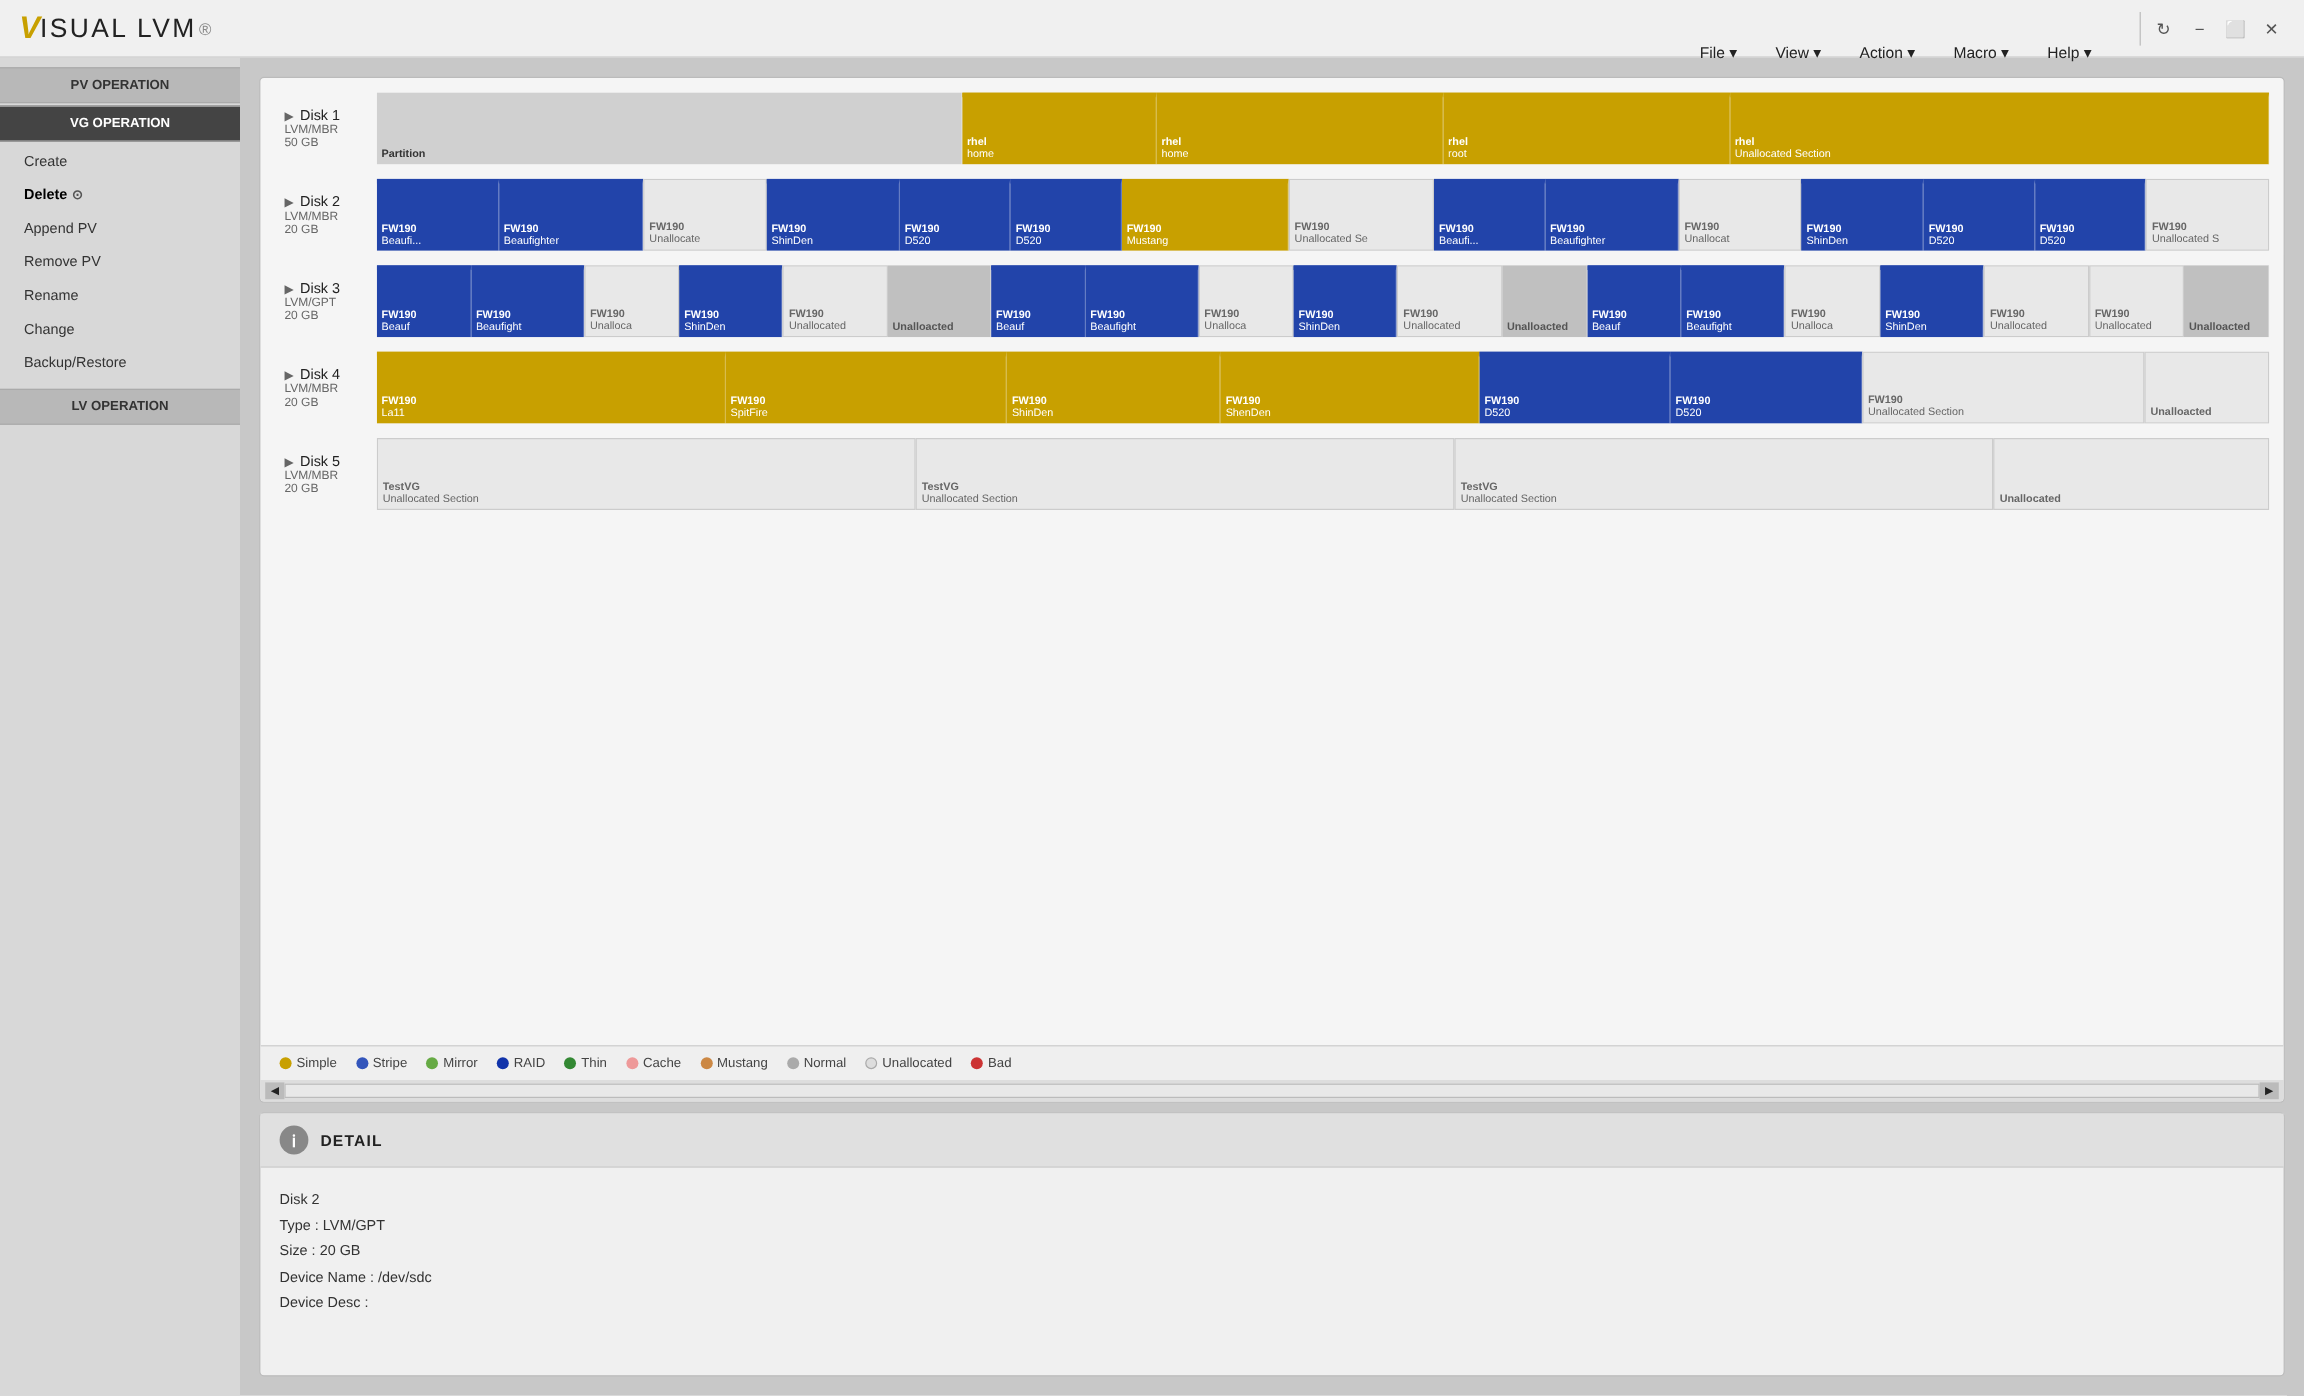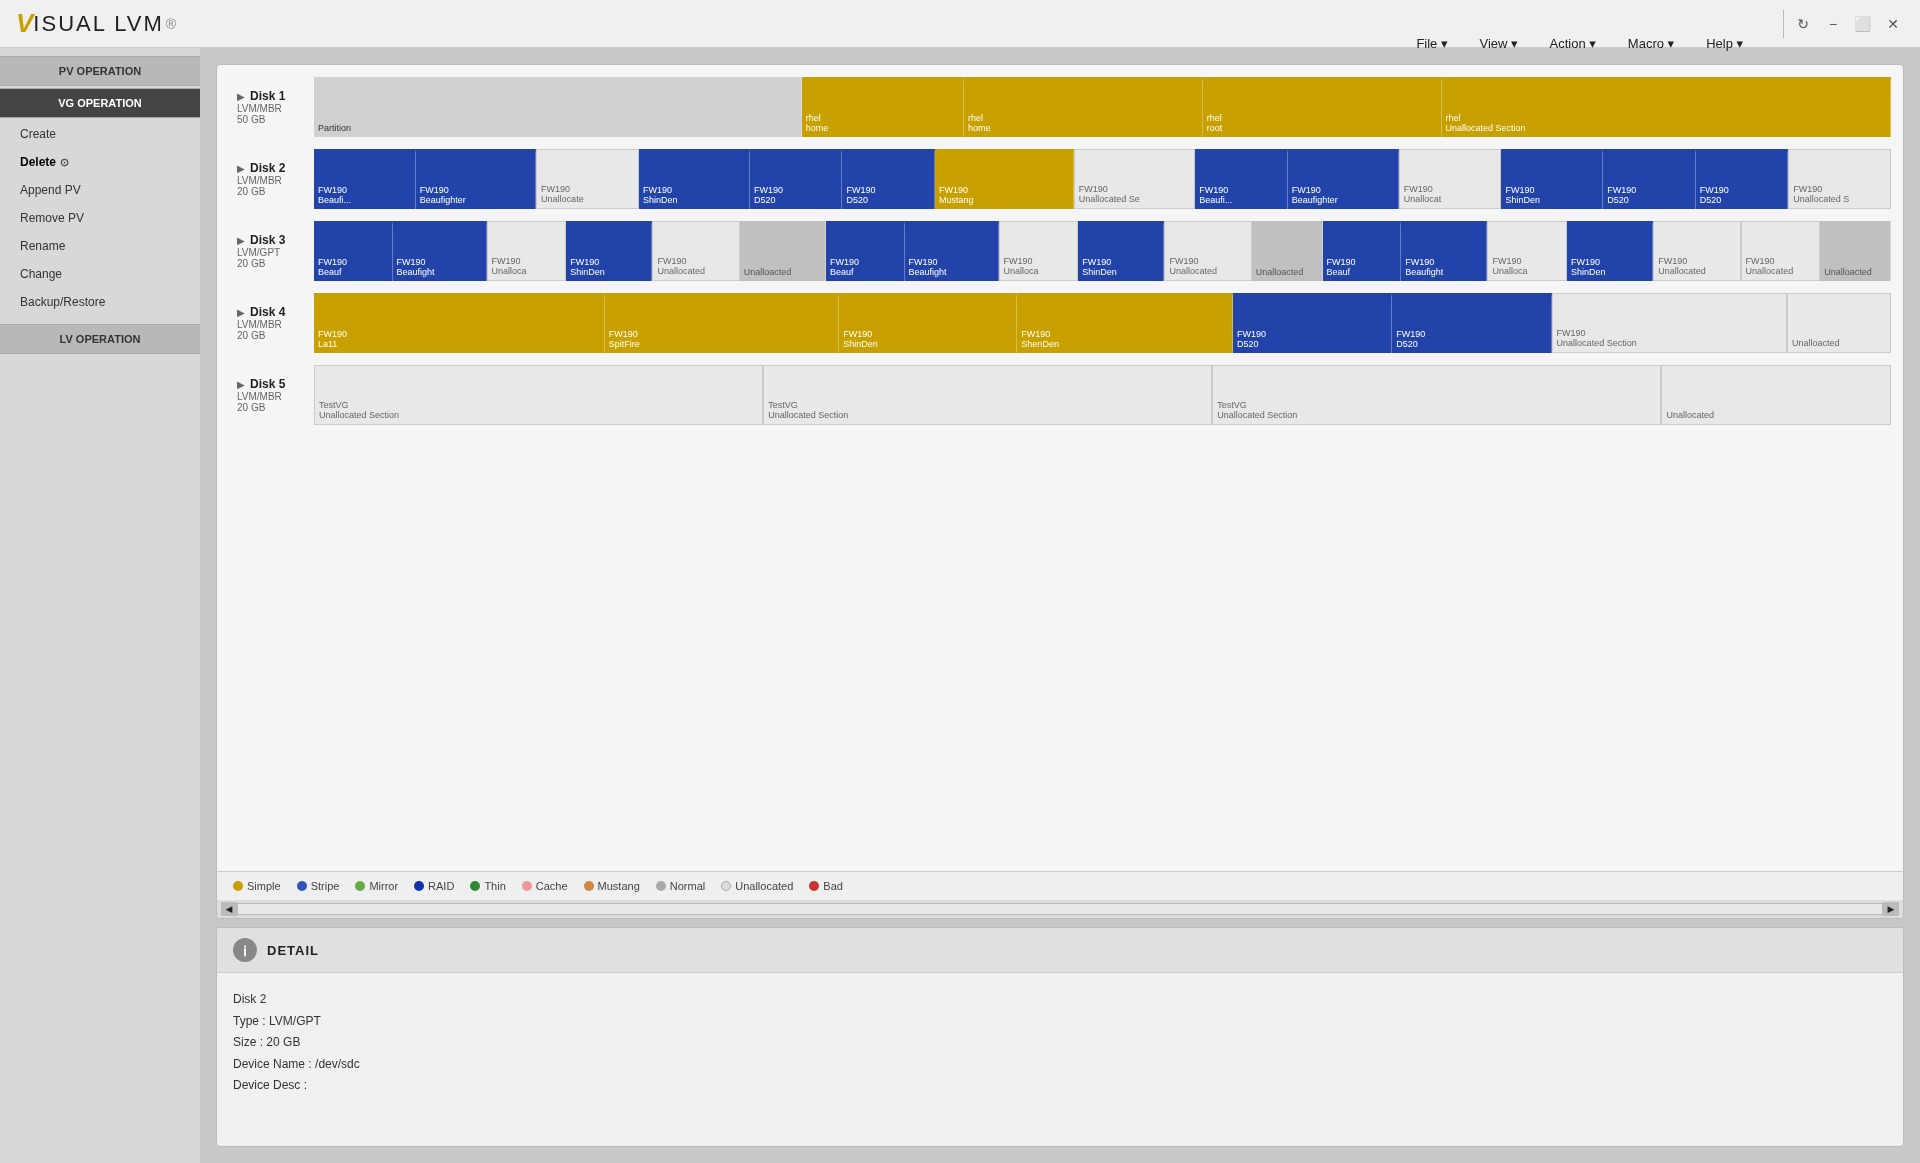--- a/index.html
+++ b/index.html
@@ -150,21 +150,21 @@
       padding: 4px 8px;
       cursor: pointer;
     }
     .disk-label-arrow {
       font-size: 10px;
       color: #666;
       display: inline-block;
       margin-right: 2px;
     }
     .disk-label-name {
-      font-weight: bold;
+      font-weight: normal;
       font-size: 12px;
     }
     .disk-label-type {
       font-size: 10px;
       color: #666;
     }
     .disk-label-size {
       font-size: 10px;
       color: #666;
     }
@@ -178,21 +178,21 @@
     .segment {
       display: flex;
       flex-direction: column;
       justify-content: flex-end;
       padding: 4px 4px 4px 4px;
       font-size: 9px;
       overflow: hidden;
       position: relative;
       border-right: 1px solid rgba(255,255,255,0.3);
     }
-    .segment-name { font-weight: normal; white-space: nowrap; overflow: hidden; text-overflow: ellipsis; }
+    .segment-name { font-weight: bold; white-space: nowrap; overflow: hidden; text-overflow: ellipsis; }
     .segment-vg { white-space: nowrap; overflow: hidden; text-overflow: ellipsis; }
 
     
     .seg-partition { background: #d0d0d0; color: #333; }
     .seg-simple { background: #c8a000; color: #fff; }
     .seg-stripe { background: #2244aa; color: #fff; }
     .seg-unallocated { background: #e8e8e8; color: #666; border: 1px solid #ccc; }
     .seg-unallocated-dark { background: #c0c0c0; color: #555; }
 
     

